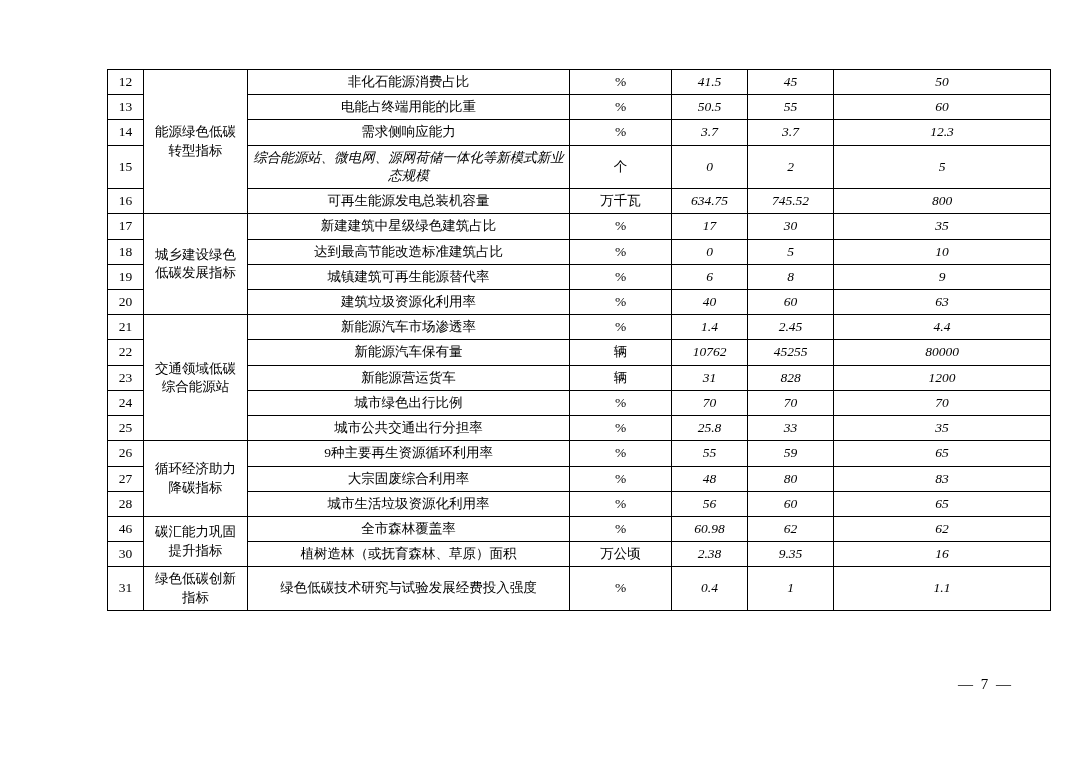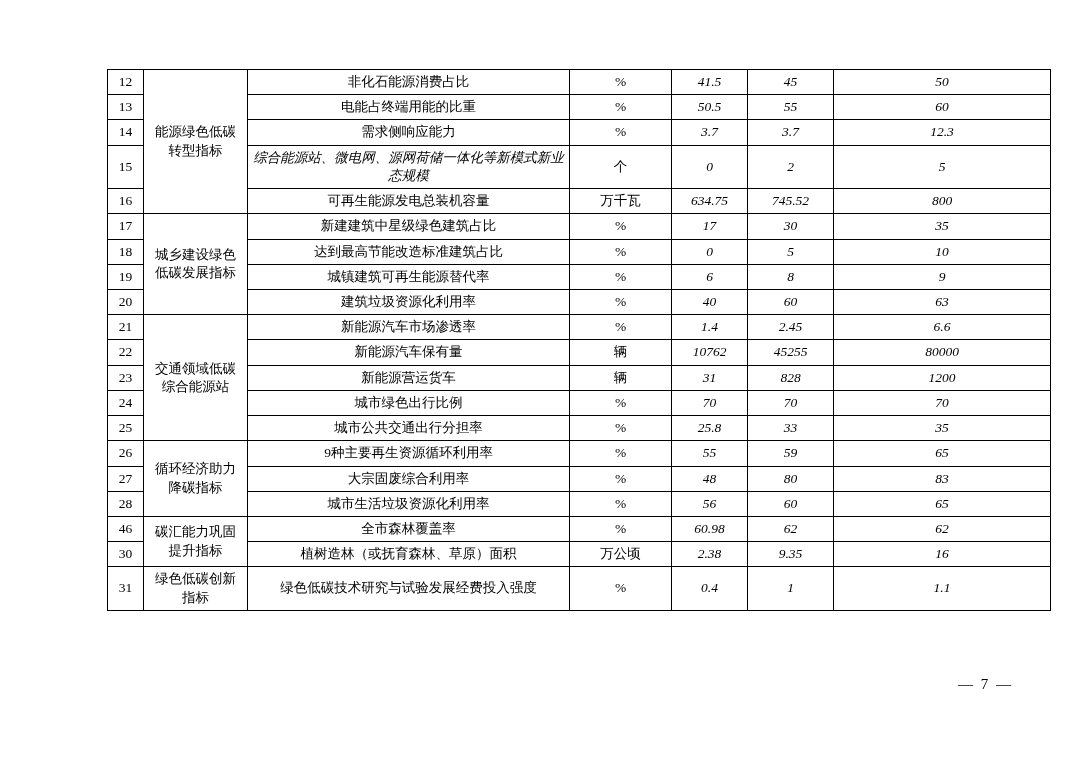--- a/index.html
+++ b/index.html
@@ -182,21 +182,21 @@
         <tr>
           <td class="no">21</td>
           <td class="cat" rowspan="5">
             <div>交通领域低碳</div>
             <div>综合能源站</div>
           </td>
           <td class="name">新能源汽车市场渗透率</td>
           <td class="unit">%</td>
           <td class="val">1.4</td>
           <td class="val">2.45</td>
-          <td class="val">6.6</td>
+          <td class="val">4.4</td>
         </tr>
 
         <tr>
           <td class="no">22</td>
           <td class="name">新能源汽车保有量</td>
           <td class="unit">辆</td>
           <td class="val">10762</td>
           <td class="val">45255</td>
           <td class="val">80000</td>
         </tr>

